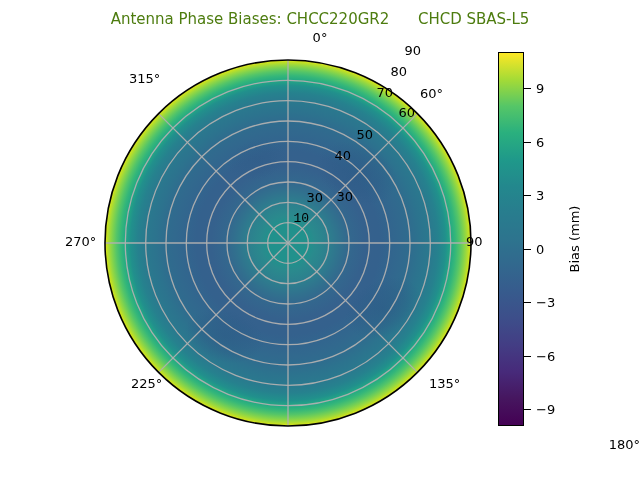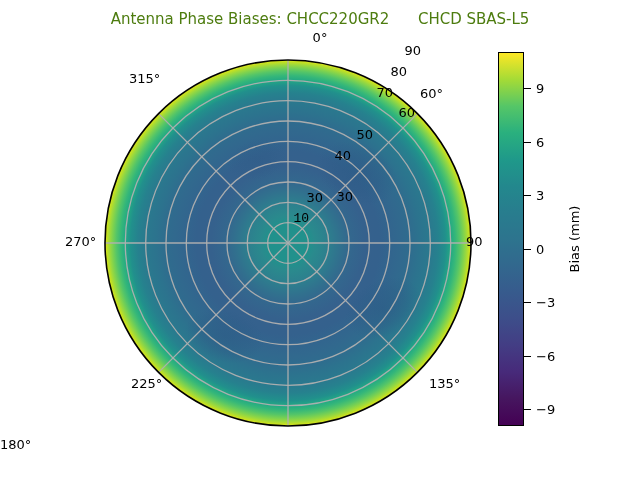--- a/index.html
+++ b/index.html
@@ -21,21 +21,21 @@
   .polar-svg{display:block;width:366px;height:366px;overflow:visible;}
 
   
   .ang-label{
     position:absolute;font-size:13px;color:#000;white-space:nowrap;
   }
   .ang-0   {left:0;top:30px;width:640px;text-align:center;}
   .ang-45  {left:420px;top:86px;}
   .ang-90  {left:466px;top:234px;}
   .ang-135 {left:419px;top:376px;margin-left:10px;}
-  .ang-180 {left:0;top:437px;width:640px;text-align:left;}
+  .ang-180 {left:0;top:437px;width:640px;text-align:right;}
   .ang-225 {left:131px;top:376px;}
   .ang-270 {left:65px;top:234px;}
   .ang-315 {left:129px;top:71px;}
 
   
   .rad-label{
     position:absolute;font-size:13px;color:#000;
     text-align:right;transform:translate(-100%,-50%);white-space:nowrap;
   }
 

